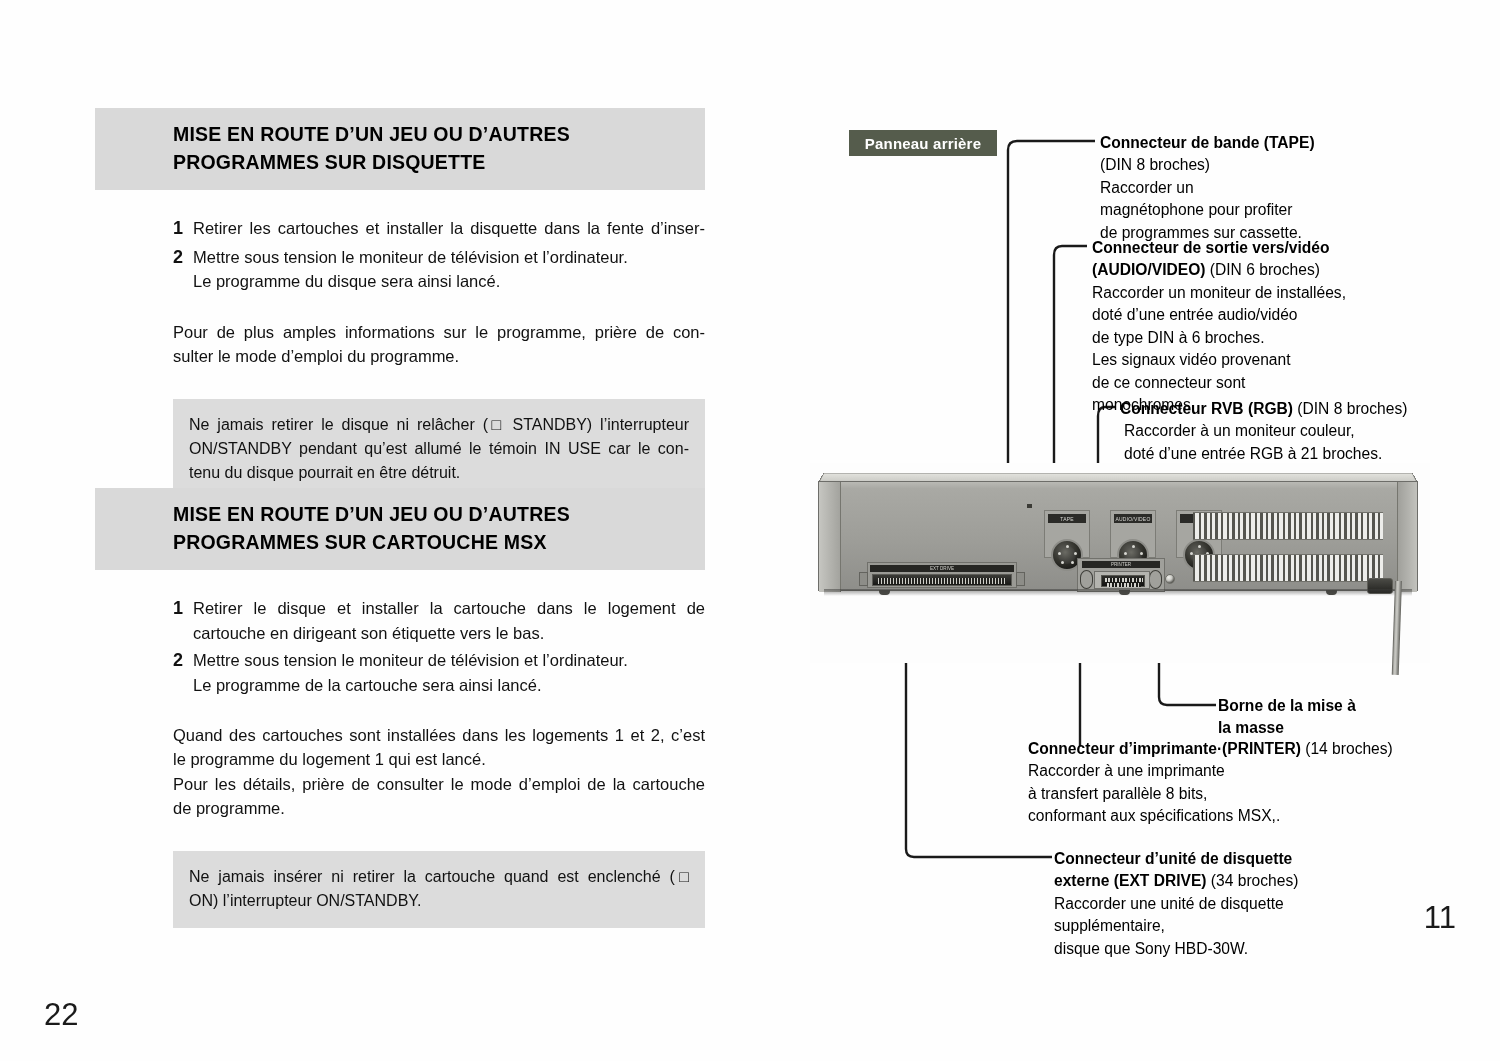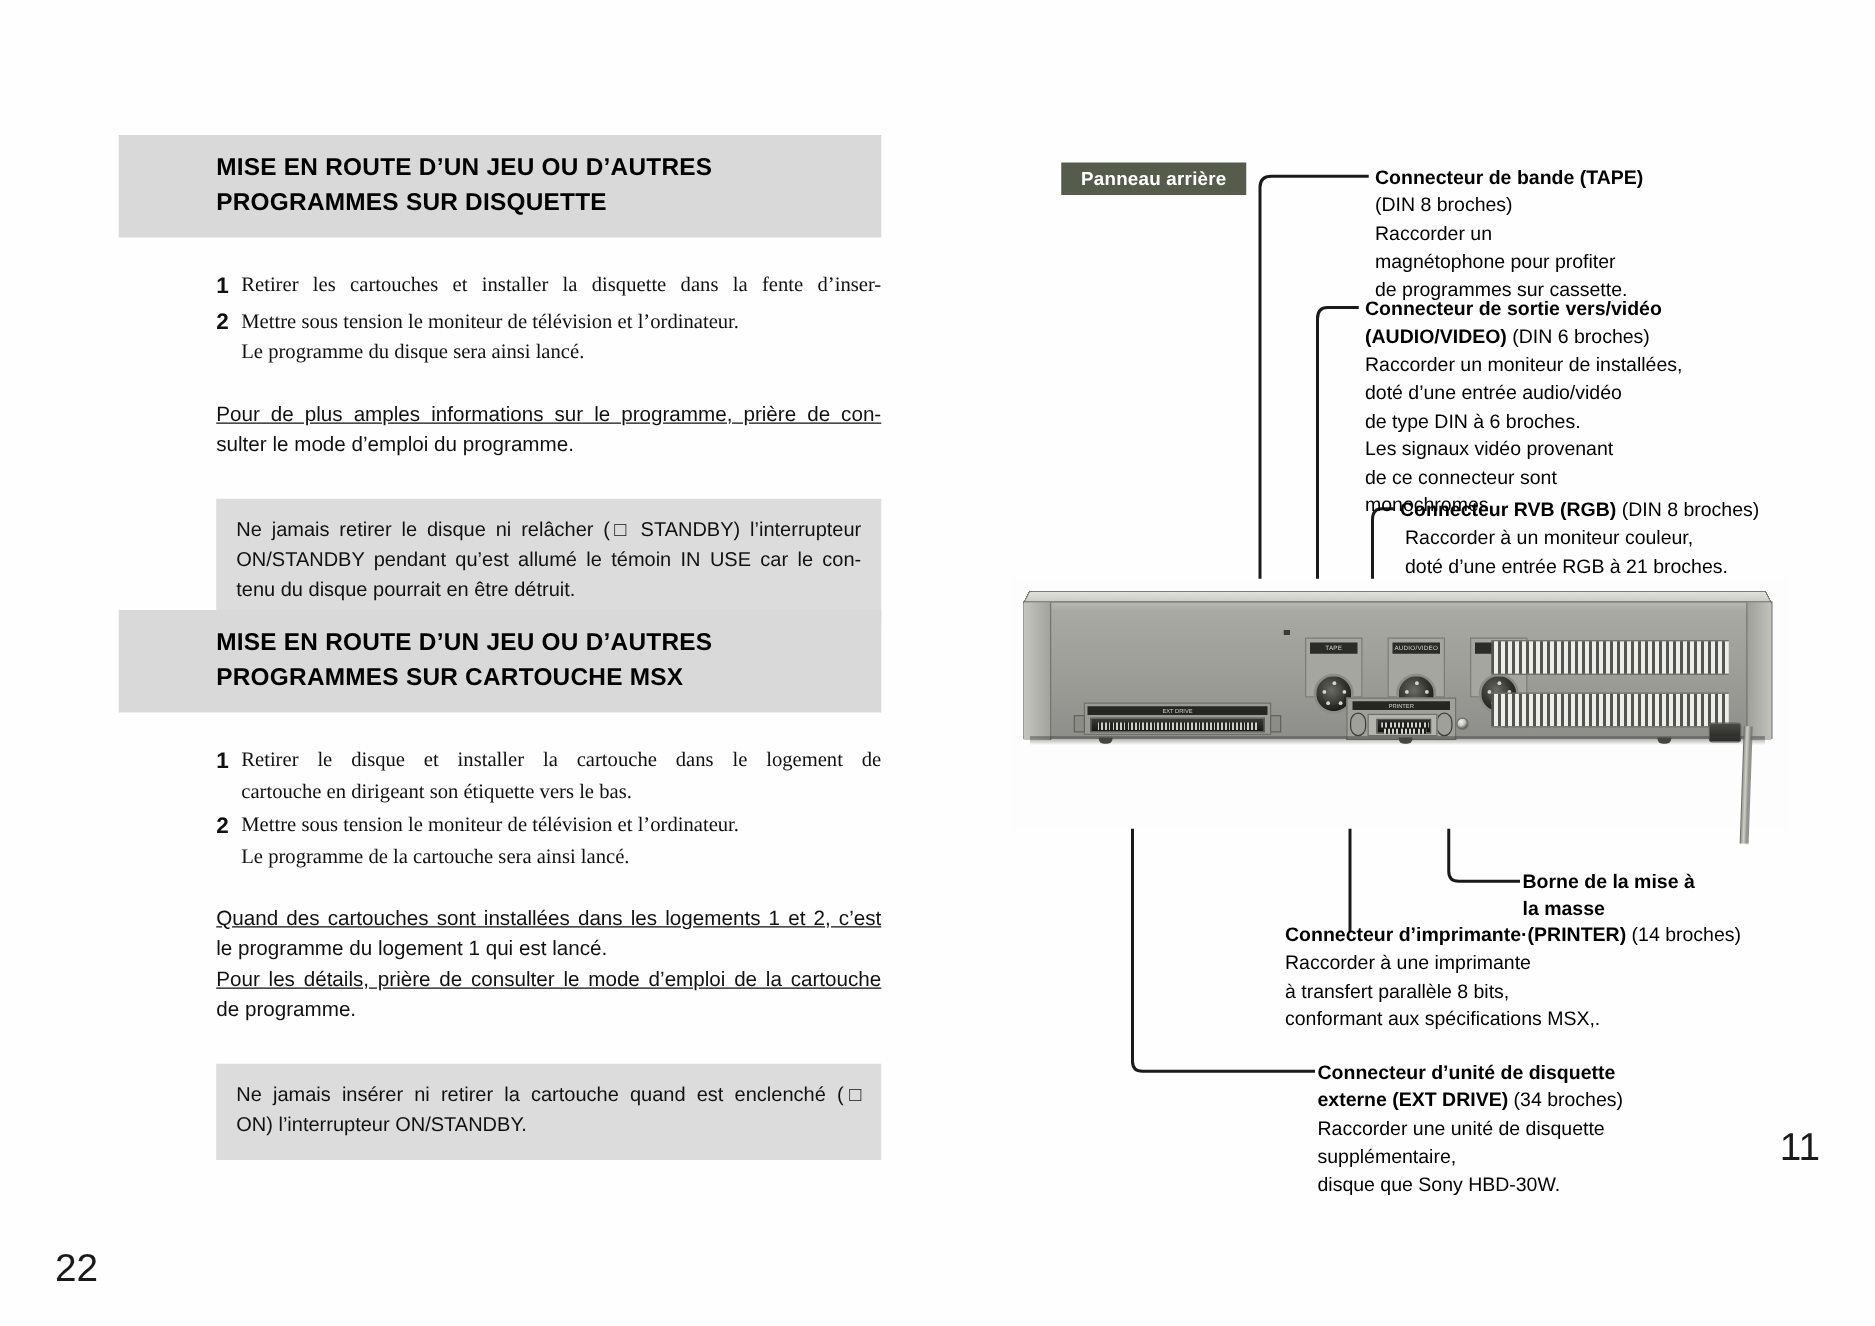--- a/index.html
+++ b/index.html
@@ -50,35 +50,35 @@
     line-height: 1.48;
     margin-bottom: 3px;
   }
   .step-num {
     font-weight: bold;
     font-size: 18px;
     min-width: 20px;
     flex: 0 0 20px;
     line-height: 1.42;
   }
-  .step-body { flex: 1; font-family: Liberation Serif, serif; }
+  .step-body { flex: 1; }
   .step-body .l { display: block; }
   .just .step-body .l1 {
     text-align: justify;
     text-align-last: justify;
   }
 
   .para {
     padding-left: 78px;
     font-size: 16.5px;
     line-height: 1.48;
     margin-top: 26px;
   }
   .para .l { display: block; }
-  .para .lj { display: block; text-align: justify; text-align-last: justify; text-decoration: underline; }
+  .para .lj { display: block; text-align: justify; text-align-last: justify; }
 
   .notebox {
     background: #dcdcdc;
     margin-top: 30px;
     margin-left: 78px;
     padding: 14px 16px 15px 16px;
     font-size: 16px;
     line-height: 1.5;
   }
   .notebox .l { display: block; }

